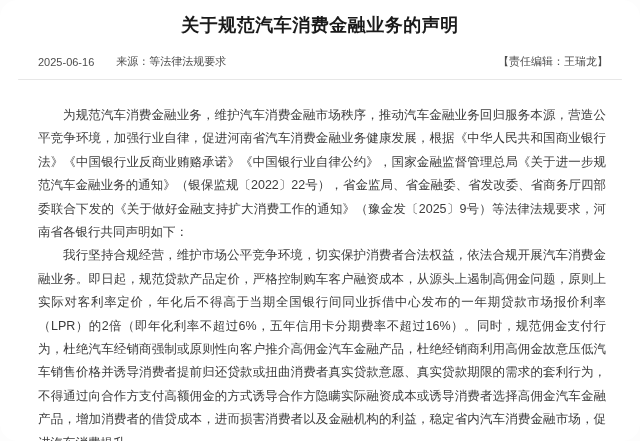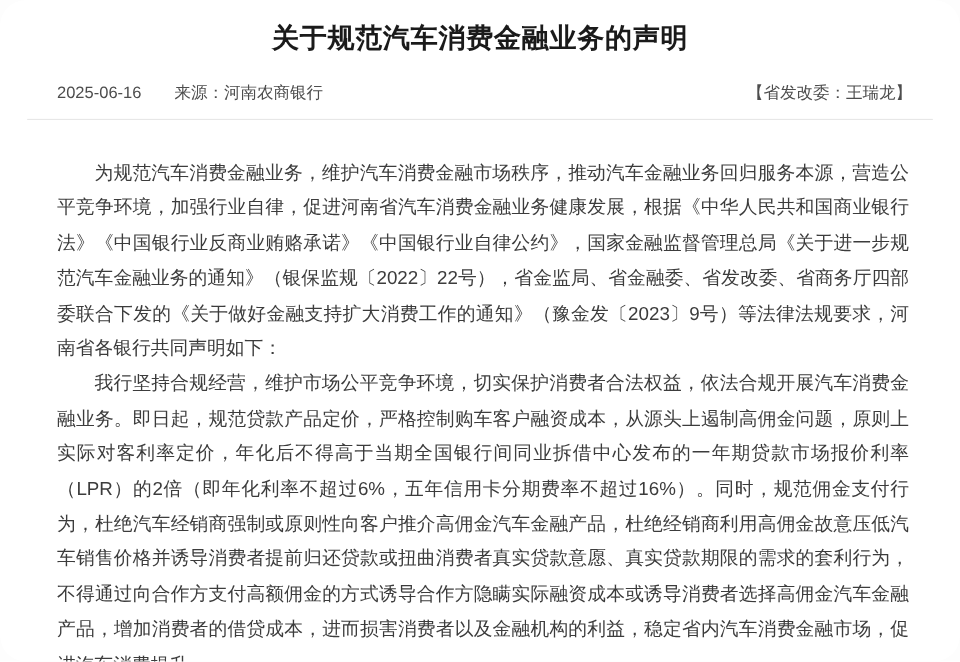--- a/index.html
+++ b/index.html
@@ -52,26 +52,26 @@
 </head>
 <body>
 
 <div class="article">
 
   <h1 class="article-title">关于规范汽车消费金融业务的声明</h1>
 
   <div class="meta-row">
     <div class="meta-left">
       <span>2025-06-16</span>
-      <span>来源：河南农商银行</span>
+      <span>来源：等法律法规要求</span>
     </div>
-    <div class="meta-right">【省发改委：王瑞龙】</div>
+    <div class="meta-right">【责任编辑：王瑞龙】</div>
   </div>
 
   <hr class="divider">
 
   <div class="body-text">
-    <p>为规范汽车消费金融业务，维护汽车消费金融市场秩序，推动汽车金融业务回归服务本源，营造公平竞争环境，加强行业自律，促进河南省汽车消费金融业务健康发展，根据《中华人民共和国商业银行法》《中国银行业反商业贿赂承诺》《中国银行业自律公约》，国家金融监督管理总局《关于进一步规范汽车金融业务的通知》（银保监规〔2022〕22号），省金监局、省金融委、省发改委、省商务厅四部委联合下发的《关于做好金融支持扩大消费工作的通知》（豫金发〔2023〕9号）等法律法规要求，河南省各银行共同声明如下：</p>
+    <p>为规范汽车消费金融业务，维护汽车消费金融市场秩序，推动汽车金融业务回归服务本源，营造公平竞争环境，加强行业自律，促进河南省汽车消费金融业务健康发展，根据《中华人民共和国商业银行法》《中国银行业反商业贿赂承诺》《中国银行业自律公约》，国家金融监督管理总局《关于进一步规范汽车金融业务的通知》（银保监规〔2022〕22号），省金监局、省金融委、省发改委、省商务厅四部委联合下发的《关于做好金融支持扩大消费工作的通知》（豫金发〔2025〕9号）等法律法规要求，河南省各银行共同声明如下：</p>
     <p>我行坚持合规经营，维护市场公平竞争环境，切实保护消费者合法权益，依法合规开展汽车消费金融业务。即日起，规范贷款产品定价，严格控制购车客户融资成本，从源头上遏制高佣金问题，原则上实际对客利率定价，年化后不得高于当期全国银行间同业拆借中心发布的一年期贷款市场报价利率（LPR）的2倍（即年化利率不超过6%，五年信用卡分期费率不超过16%）。同时，规范佣金支付行为，杜绝汽车经销商强制或原则性向客户推介高佣金汽车金融产品，杜绝经销商利用高佣金故意压低汽车销售价格并诱导消费者提前归还贷款或扭曲消费者真实贷款意愿、真实贷款期限的需求的套利行为，不得通过向合作方支付高额佣金的方式诱导合作方隐瞒实际融资成本或诱导消费者选择高佣金汽车金融产品，增加消费者的借贷成本，进而损害消费者以及金融机构的利益，稳定省内汽车消费金融市场，促进汽车消费提升。</p>
 
   </div>
 
 </div>
 
 </body></html>

